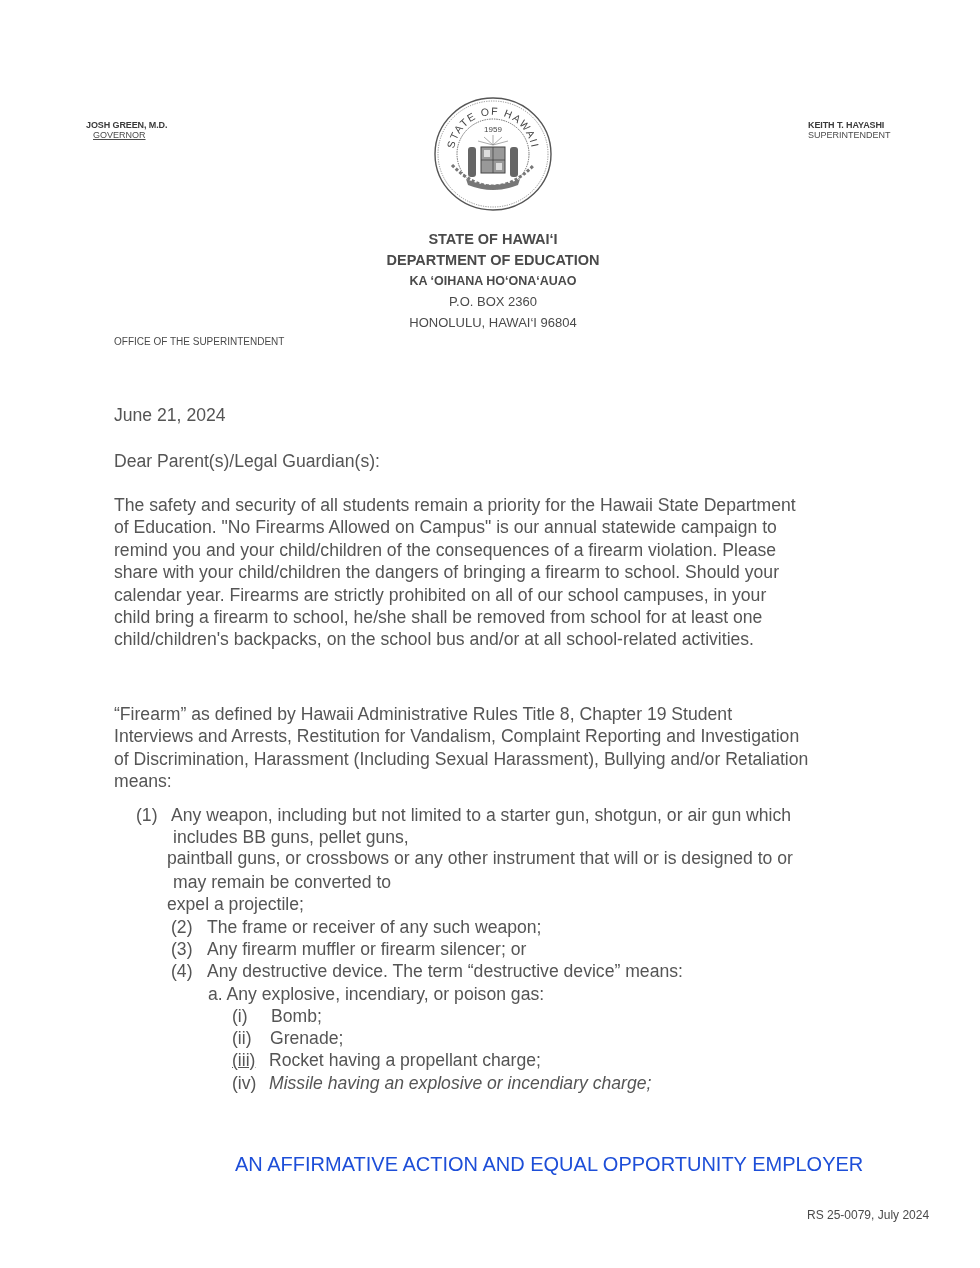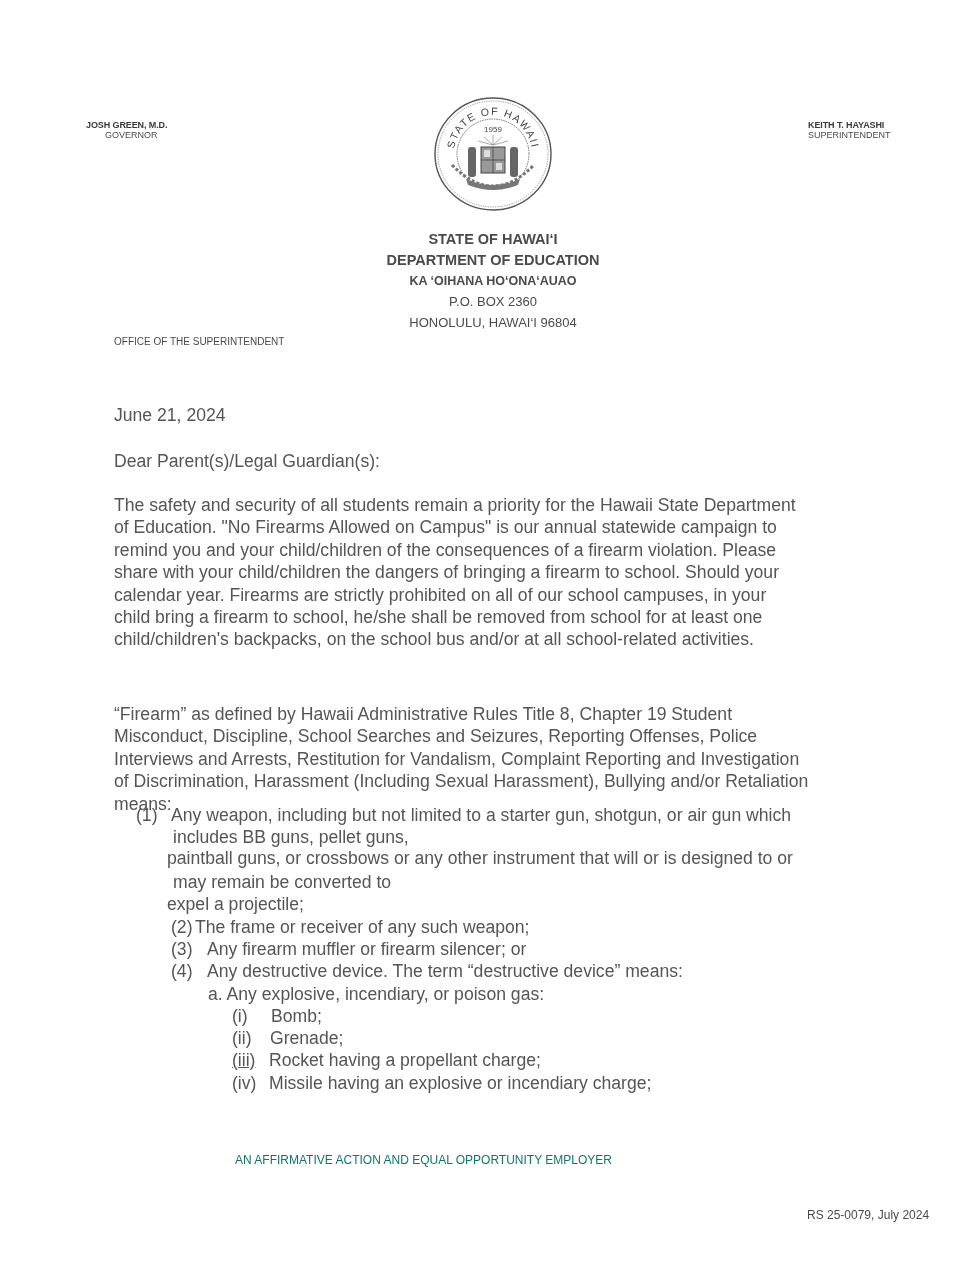--- a/index.html
+++ b/index.html
@@ -10,29 +10,29 @@
   .hdr-title { font-size: 9px; color: #4a4a4a; }
   .center-block { left: 0; width: 986px; text-align: center; }
   .c-bold { font-weight: bold; font-size: 14.5px; color: #4a4a4a; }
   .c-bold-sm { font-weight: bold; font-size: 12.5px; color: #4a4a4a; }
   .c-norm { font-size: 13px; color: #4a4a4a; }
   .office { font-size: 10px; color: #4a4a4a; }
   .body-text { font-size: 17.6px; line-height: 22.4px; color: #555555; }
   .para { left: 114px; width: 790px; margin: 0; }
   .line { white-space: nowrap; display: block; }
   .list-line { position: absolute; font-size: 17.6px; white-space: nowrap; color: #555555; }
-  .footer { font-size: 12px; color: #0f766e; }
+  .footer { font-size: 20px; color: #1d4ed8; }
   .rs { font-size: 12px; color: #4a4a4a; }
 </style>
 </head>
 <body>
 
 <div class="abs" style="left:86px; top:120px;">
   <div class="hdr-name">JOSH GREEN, M.D.</div>
-  <div class="hdr-title" style="margin-left:19px;">GOVERNOR</div>
+  <div class="hdr-title" style="margin-left:7px;text-decoration:underline;">GOVERNOR</div>
 </div>
 
 <div class="abs" style="left:808px; top:120px;">
   <div class="hdr-name">KEITH T. HAYASHI</div>
   <div class="hdr-title">SUPERINTENDENT</div>
 </div>
 
 <div class="abs" style="left:432px; top:95px; width:122px; height:118px;">
   <svg width="122" height="118" viewBox="0 0 122 118">
     <defs>
@@ -83,52 +83,51 @@
   <span class="line">of Education. "No Firearms Allowed on Campus" is our annual statewide campaign to</span>
   <span class="line">remind you and your child/children of the consequences of a firearm violation.  Please</span>
   <span class="line">share with your child/children the dangers of bringing a firearm to school.  Should your</span>
   <span class="line">calendar year.  Firearms are strictly prohibited on all of our school campuses, in your</span>
   <span class="line">child bring a firearm to school, he/she shall be removed from school for at least one</span>
   <span class="line">child/children's backpacks, on the school bus and/or at all school-related activities.</span>
 </div>
 
 <div class="abs para body-text" style="top:703px;">
   <span class="line">“Firearm” as defined by Hawaii Administrative Rules Title 8, Chapter 19 Student</span>
-  <span class="line">Misconduct, Discipline, School Searches and Seizures, Reporting Offenses, Police</span>
   <span class="line">Interviews and Arrests, Restitution for Vandalism, Complaint Reporting and Investigation</span>
   <span class="line">of Discrimination, Harassment (Including Sexual Harassment), Bullying and/or Retaliation</span>
   <span class="line">means:</span>
 </div>
 
 <div>
   <span class="list-line" style="left:136px; top:805px;">(1)</span>
   <span class="list-line" style="left:171px; top:805px;">Any weapon, including but not limited to a starter gun, shotgun, or air gun which</span>
   <span class="list-line" style="left:173px; top:827px;">includes BB guns, pellet guns,</span>
   <span class="list-line" style="left:167px; top:848px;">paintball guns, or crossbows or any other instrument that will or is designed to or</span>
   <span class="list-line" style="left:173px; top:872px;">may remain be converted to</span>
   <span class="list-line" style="left:167px; top:894px;">expel a projectile;</span>
 
   <span class="list-line" style="left:171px; top:917px;">(2)</span>
-  <span class="list-line" style="left:195px; top:917px;">The frame or receiver of any such weapon;</span>
+  <span class="list-line" style="left:207px; top:917px;">The frame or receiver of any such weapon;</span>
 
   <span class="list-line" style="left:171px; top:939px;">(3)</span>
   <span class="list-line" style="left:207px; top:939px;">Any firearm muffler or firearm silencer; or</span>
 
   <span class="list-line" style="left:171px; top:961px;">(4)</span>
   <span class="list-line" style="left:207px; top:961px;">Any destructive device. The term “destructive device” means:</span>
 
   <span class="list-line" style="left:208px; top:984px;">a. Any explosive, incendiary, or poison gas:</span>
 
   <span class="list-line" style="left:232px; top:1006px;">(i)</span>
   <span class="list-line" style="left:271px; top:1006px;">Bomb;</span>
 
   <span class="list-line" style="left:232px; top:1028px;">(ii)</span>
   <span class="list-line" style="left:270px; top:1028px;">Grenade;</span>
 
   <span class="list-line" style="left:232px; top:1050px;text-decoration:underline;">(iii)</span>
   <span class="list-line" style="left:269px; top:1050px;">Rocket having a propellant charge;</span>
 
   <span class="list-line" style="left:232px; top:1073px;">(iv)</span>
-  <span class="list-line" style="left:269px; top:1073px;">Missile having an explosive or incendiary charge;</span>
+  <span class="list-line" style="left:269px; top:1073px;font-style:italic;">Missile having an explosive or incendiary charge;</span>
 </div>
 
 <div class="abs footer" style="left:235px; top:1153px;">AN AFFIRMATIVE ACTION AND EQUAL OPPORTUNITY EMPLOYER</div>
 <div class="abs rs" style="left:807px; top:1208px;">RS 25-0079, July 2024</div>
 
 </body></html>

